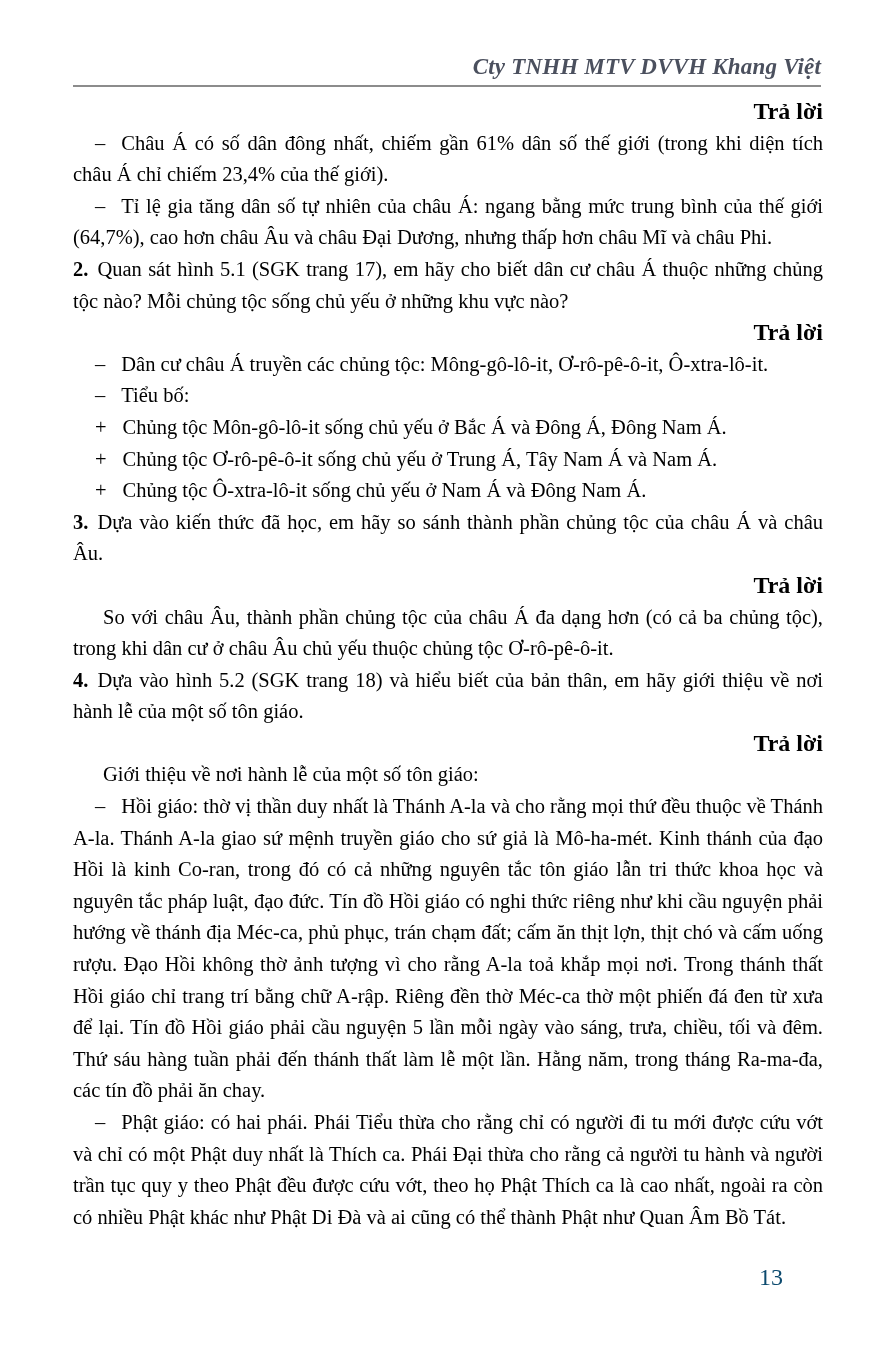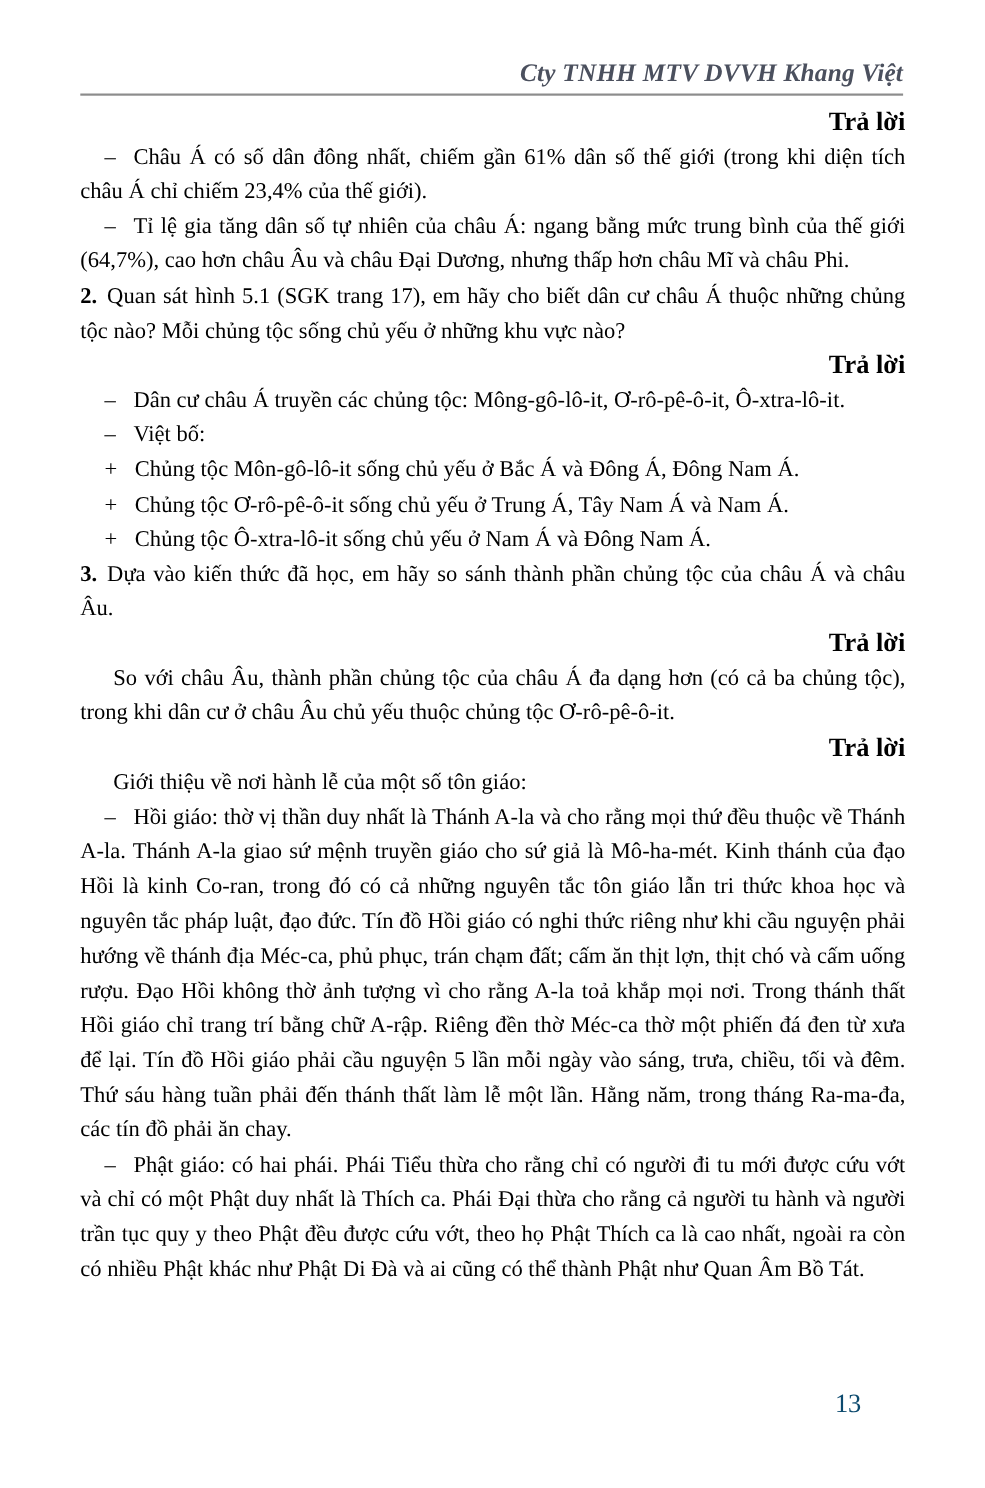--- a/index.html
+++ b/index.html
@@ -80,27 +80,28 @@
     <div class="header-text">Cty TNHH MTV DVVH Khang Việt</div>
   </div>
 
   <div class="content" id="content">
       <p class="blk heading"><span>Trả lời</span></p>
       <p class="blk dash"><span class="marker">–</span><span>Châu Á có số dân đông nhất, chiếm gần 61% dân số thế giới (trong khi diện tích châu Á chỉ chiếm 23,4% của thế giới).</span></p>
       <p class="blk dash"><span class="marker">–</span><span>Tỉ lệ gia tăng dân số tự nhiên của châu Á: ngang bằng mức trung bình của thế giới (64,7%), cao hơn châu Âu và châu Đại Dương, nhưng thấp hơn châu Mĩ và châu Phi.</span></p>
       <p class="blk numbered"><span class="marker">2.</span><span>Quan sát hình 5.1 (SGK trang 17), em hãy cho biết dân cư châu Á thuộc những chủng tộc nào? Mỗi chủng tộc sống chủ yếu ở những khu vực nào?</span></p>
       <p class="blk heading"><span>Trả lời</span></p>
       <p class="blk dash"><span class="marker">–</span><span>Dân cư châu Á truyền các chủng tộc: Mông-gô-lô-it, Ơ-rô-pê-ô-it, Ô-xtra-lô-it.</span></p>
-      <p class="blk dash"><span class="marker">–</span><span>Việt bố:</span></p>
+      <p class="blk dash"><span class="marker">–</span><span>Tiểu bố:</span></p>
       <p class="blk plus"><span class="marker">+</span><span>Chủng tộc Môn-gô-lô-it sống chủ yếu ở Bắc Á và Đông Á, Đông Nam Á.</span></p>
       <p class="blk plus"><span class="marker">+</span><span>Chủng tộc Ơ-rô-pê-ô-it sống chủ yếu ở Trung Á, Tây Nam Á và Nam Á.</span></p>
       <p class="blk plus"><span class="marker">+</span><span>Chủng tộc Ô-xtra-lô-it sống chủ yếu ở Nam Á và Đông Nam Á.</span></p>
       <p class="blk numbered"><span class="marker">3.</span><span>Dựa vào kiến thức đã học, em hãy so sánh thành phần chủng tộc của châu Á và châu Âu.</span></p>
       <p class="blk heading"><span>Trả lời</span></p>
       <p class="blk indent"><span>So với châu Âu, thành phần chủng tộc của châu Á đa dạng hơn (có cả ba chủng tộc), trong khi dân cư ở châu Âu chủ yếu thuộc chủng tộc Ơ-rô-pê-ô-it.</span></p>
+      <p class="blk numbered"><span class="marker">4.</span><span>Dựa vào hình 5.2 (SGK trang 18) và hiểu biết của bản thân, em hãy giới thiệu về nơi hành lễ của một số tôn giáo.</span></p>
       <p class="blk heading"><span>Trả lời</span></p>
       <p class="blk indent"><span>Giới thiệu về nơi hành lễ của một số tôn giáo:</span></p>
       <p class="blk dash"><span class="marker">–</span><span>Hồi giáo: thờ vị thần duy nhất là Thánh A-la và cho rằng mọi thứ đều thuộc về Thánh A-la. Thánh A-la giao sứ mệnh truyền giáo cho sứ giả là Mô-ha-mét. Kinh thánh của đạo Hồi là kinh Co-ran, trong đó có cả những nguyên tắc tôn giáo lẫn tri thức khoa học và nguyên tắc pháp luật, đạo đức. Tín đồ Hồi giáo có nghi thức riêng như khi cầu nguyện phải hướng về thánh địa Méc-ca, phủ phục, trán chạm đất; cấm ăn thịt lợn, thịt chó và cấm uống rượu. Đạo Hồi không thờ ảnh tượng vì cho rằng A-la toả khắp mọi nơi. Trong thánh thất Hồi giáo chỉ trang trí bằng chữ A-rập. Riêng đền thờ Méc-ca thờ một phiến đá đen từ xưa để lại. Tín đồ Hồi giáo phải cầu nguyện 5 lần mỗi ngày vào sáng, trưa, chiều, tối và đêm. Thứ sáu hàng tuần phải đến thánh thất làm lễ một lần. Hằng năm, trong tháng Ra-ma-đa, các tín đồ phải ăn chay.</span></p>
       <p class="blk dash"><span class="marker">–</span><span>Phật giáo: có hai phái. Phái Tiểu thừa cho rằng chỉ có người đi tu mới được cứu vớt và chỉ có một Phật duy nhất là Thích ca. Phái Đại thừa cho rằng cả người tu hành và người trần tục quy y theo Phật đều được cứu vớt, theo họ Phật Thích ca là cao nhất, ngoài ra còn có nhiều Phật khác như Phật Di Đà và ai cũng có thể thành Phật như Quan Âm Bồ Tát.</span></p>
     </div>
 
   <div class="pagenum">13</div>
 </div>
 
 </body></html>

